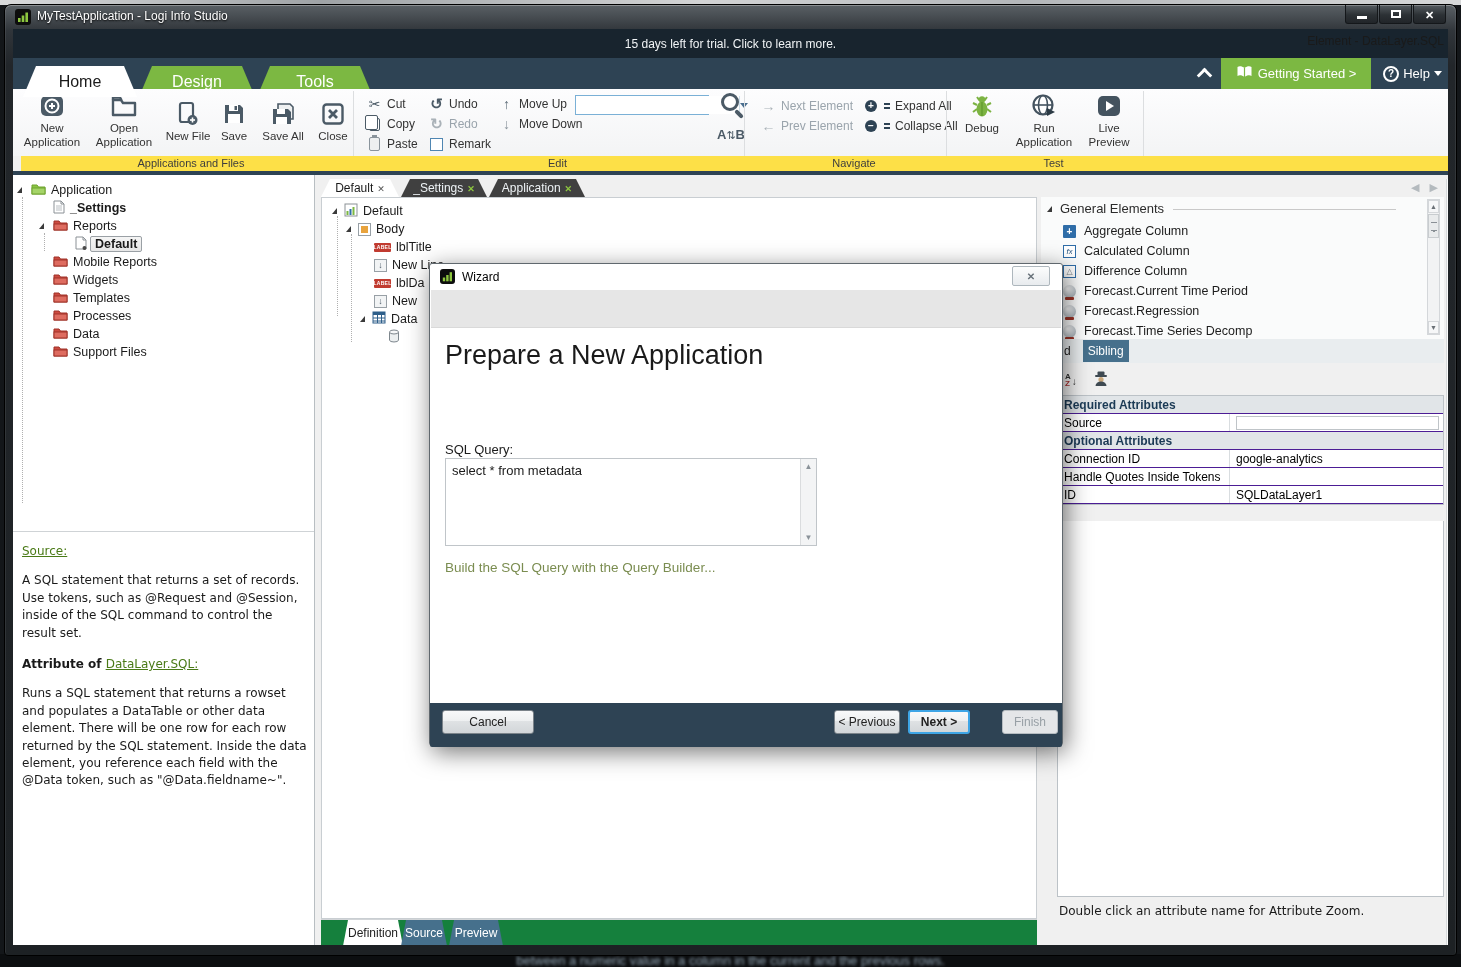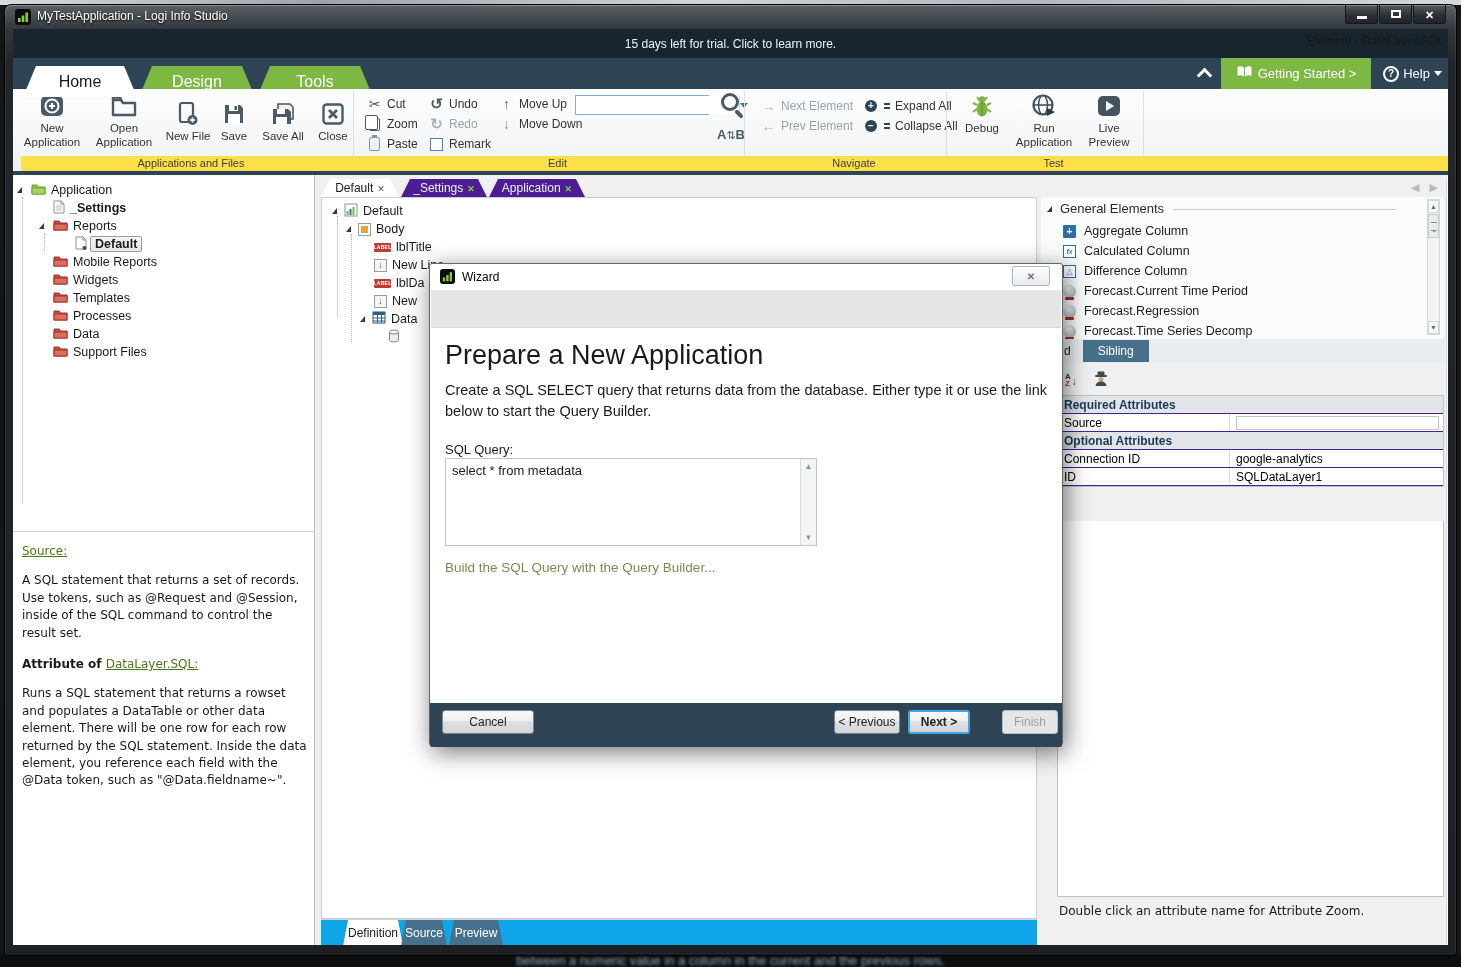--- a/index.html
+++ b/index.html
@@ -104,26 +104,26 @@
   .helppane{position:absolute;left:9px;top:368px;width:286px;font-family:"DejaVu Sans",sans-serif;
     font-size:12px;line-height:1.45;color:#1a1a1a}
   .helppane a{color:#4a7a17;text-decoration:underline;cursor:pointer}
   .helppane p{margin-top:12px}
   .attr-of{margin-top:14px;font-weight:bold}
 
   
   .ws-tab{position:absolute;top:150px;height:18px;line-height:18px;font-size:12px;text-align:center;cursor:pointer;
     clip-path:polygon(9px 0,calc(100% - 9px) 0,100% 100%,0 100%)}
   .ws-tab.active{background:#fff;color:#1a1a1a;z-index:2}
-  .ws-tab.dark{background:#4c1d95;color:#eef3f6}
+  .ws-tab.dark{background:#404040;color:#eef3f6}
   .tclose{font-size:9px;margin-left:4px;cursor:pointer}
   .tclose.dark-x{color:#555}
   .tclose.green-x{color:#8dc63f;font-weight:bold}
   .ws-content{position:absolute;left:308px;top:168px;width:716px;height:722px;background:#fff;border:1px solid #c9ced2}
-  .ws-bottom{position:absolute;left:308px;top:890px;width:716px;height:26px;background:#0ea5e9;border-top:1px solid #d2d5d8}
+  .ws-bottom{position:absolute;left:308px;top:890px;width:716px;height:26px;background:#15803d;border-top:1px solid #d2d5d8}
   .btab{position:absolute;top:0;height:26px;line-height:26px;text-align:center;font-size:12px;cursor:pointer;
     clip-path:polygon(5px 0,calc(100% - 5px) 0,100% 100%,0 100%)}
   .btab.active{background:#fff;color:#222}
   .btab.steel{background:#46708c;color:#fff}
   .tab-arrows{position:absolute;left:1398px;top:152px;display:flex;gap:10px;color:#b4babe;font-size:11px}
   .tab-arrows span{cursor:pointer}
 
   .label-ic{display:inline-flex;align-items:center;justify-content:center;width:17px;height:9px;background:#c13b30;
     border-radius:1px;color:#fff;font-size:5px;font-weight:bold;letter-spacing:.3px}
   .label-ic::before{content:"LABEL"}
@@ -153,21 +153,21 @@
   .tb-scroll{position:absolute;left:386px;top:2px;width:13px;height:136px;background:#f2f3f4;border:1px solid #d4d7da}
   .sarrow{position:absolute;left:0;width:11px;height:13px;display:flex;align-items:center;justify-content:center;
     font-size:7px;color:#6a7076;background:#f6f7f8;border:1px solid #d4d7da;cursor:pointer}
   .sthumb{position:absolute;left:0;top:14px;width:11px;height:24px;background:#e9ebec;border:1px solid #c8cccf;
     display:flex;align-items:center;justify-content:center}
   .sthumb::before{content:"";width:6px;height:7px;border-top:1px solid #8a9096;border-bottom:1px solid #8a9096;
     box-shadow:0 3px 0 -2px #8a9096}
 
   .insert-row{position:absolute;left:1028px;top:310px;width:403px;height:24px;background:#e9edef;display:flex;align-items:center}
   .partial-d{margin-left:23px;font-size:12px;color:#222}
-  .sibling-btn{margin-left:12px;width:66px;height:22px;background:#46708c;color:#fff;font-size:12px;
+  .sibling-btn{margin-left:12px;width:46px;height:22px;background:#46708c;color:#fff;font-size:12px;
     display:flex;align-items:center;justify-content:center;cursor:pointer}
 
   
   .attr-toolbar{position:absolute;left:1044px;top:340px;width:387px;height:24px;display:flex;align-items:center}
   .az-ic{margin-left:8px;display:flex;align-items:center;cursor:pointer}
   .az-ic .azl{display:flex;flex-direction:column;line-height:.85;font-size:8px;font-weight:bold}
   .az-ic .azl i:first-child{font-style:normal;color:#333}
   .az-ic .azl i:last-child{font-style:normal;color:#a33}
   .az-ic .azarrow{font-size:10px;color:#333;margin-left:1px}
   .spy-ic{margin-left:16px;cursor:pointer}
@@ -334,21 +334,21 @@
       </div>
 
       <div class="smbtn" style="left:354px;top:66px">
         <span class="sicon icon-cut"></span>
         <span>Cut</span>
       </div>
       <div class="smbtn" style="left:354px;top:86px">
         <span class="sicon">
             <span class="copy-ic"></span>
           </span>
-        <span>Zoom</span>
+        <span>Copy</span>
       </div>
       <div class="smbtn" style="left:354px;top:106px">
         <span class="sicon">
             <span class="paste-ic"></span>
           </span>
         <span>Paste</span>
       </div>
       <div class="smbtn" style="left:416px;top:66px">
         <span class="sicon icon-undo"></span>
         <span>Undo</span>
@@ -692,20 +692,24 @@
           <span class="vl">
               <input value="" style="">
             </span>
         </div>
         <div class="agrow section">Optional Attributes</div>
         <div class="agrow">
           <span class="nm">Connection ID</span>
           <span class="vl">google-analytics</span>
         </div>
         <div class="agrow">
+          <span class="nm">Handle Quotes Inside Tokens</span>
+          <span class="vl"></span>
+        </div>
+        <div class="agrow">
           <span class="nm">ID</span>
           <span class="vl">SQLDataLayer1</span>
         </div>
       </div>
       <div class="attr-blank"></div>
       <div class="attr-note">Double click an attribute name for Attribute Zoom.</div>
       <div class="right-strip"></div>
 
       <div class="wizard">
         <div class="wz-titlebar">
@@ -715,21 +719,20 @@
                 <rect x="2.8" y="8.5" width="2.4" height="3.8" fill="#8dc63f"></rect>
                 <rect x="6.2" y="6" width="2.4" height="6.3" fill="#8dc63f"></rect>
                 <rect x="9.6" y="3.2" width="2.4" height="9.1" fill="#8dc63f"></rect>
               </svg>
           </span>
           <span class="wz-title">Wizard</span>
           <span class="wz-close"></span>
         </div>
         <div class="wz-band"></div>
         <div class="wz-heading">Prepare a New Application</div>
-        <div class="wz-desc">Create a SQL SELECT query that returns data from the database. Either type it or use the link below to start the Query Builder.</div>
         <div class="wz-sql-label">SQL Query:</div>
         <div class="sqlbox">
           <span class="sql-text">select * from metadata</span>
           <span class="sql-rail">
             <span class="railarrow" style="top:0">▲</span>
             <span class="railarrow" style="bottom:0">▼</span>
           </span>
         </div>
         <div class="wz-link">Build the SQL Query with the Query Builder...</div>
         <div class="wz-footer">

